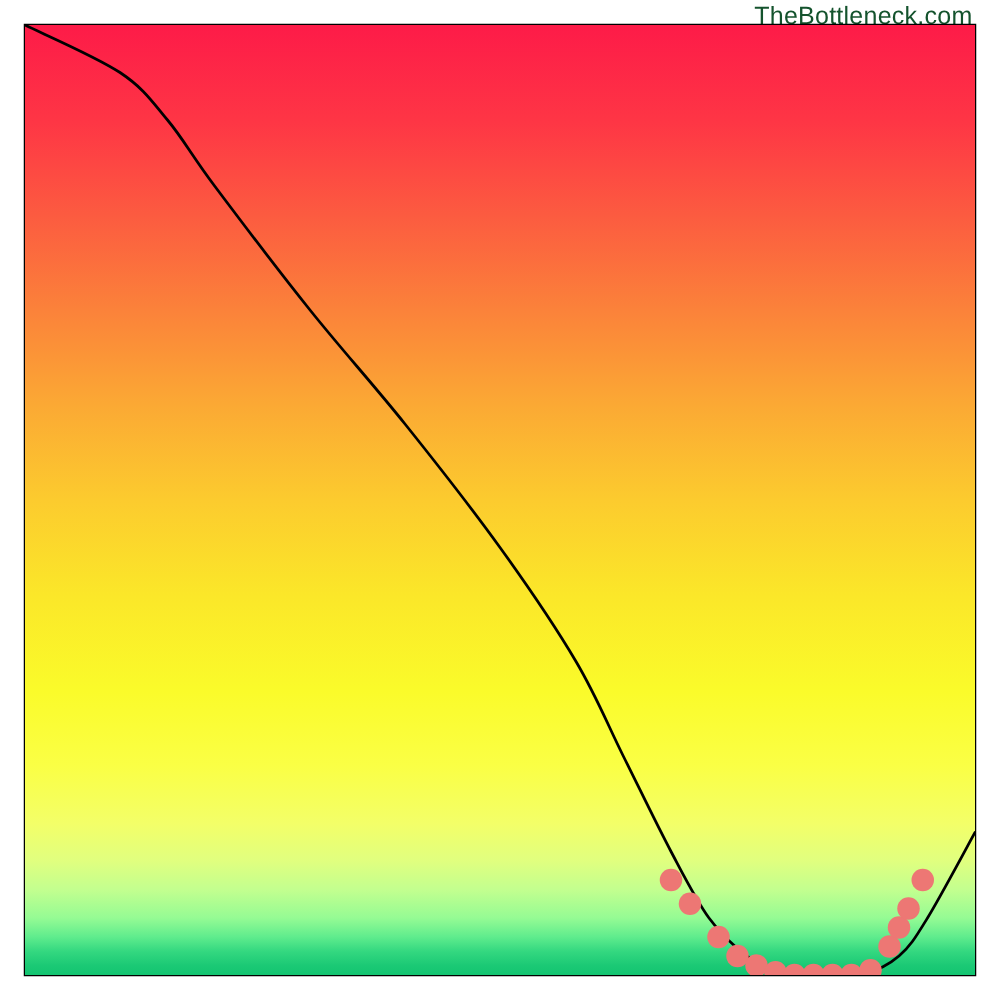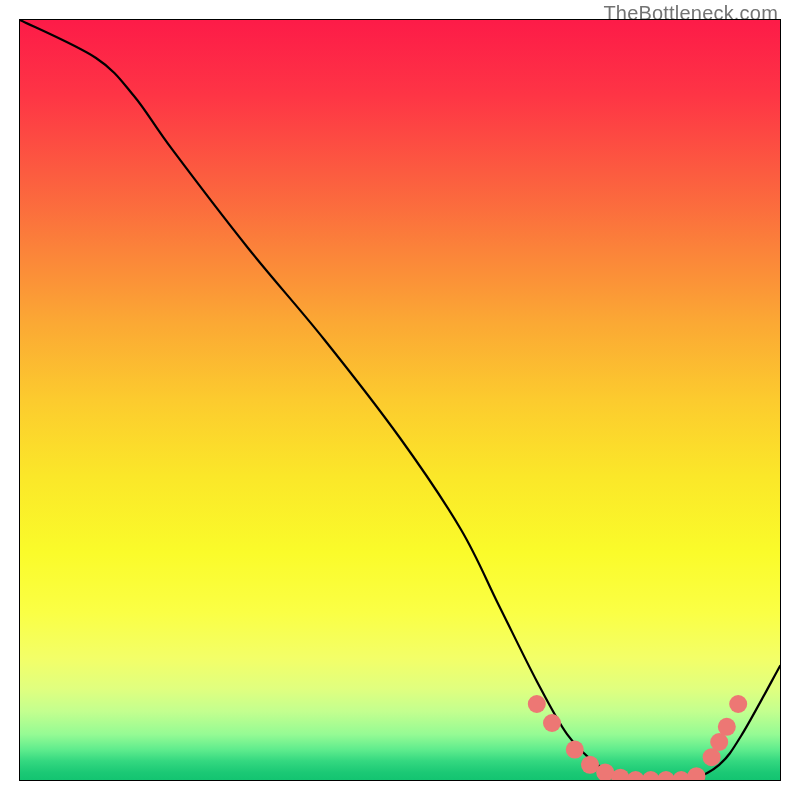--- a/index.html
+++ b/index.html
@@ -29,21 +29,21 @@
     position: absolute;
     inset: 0;
     width: 100%;
     height: 100%;
   }
   .watermark {
     position: absolute;
     top: 2px;
     right: 22px;
     font-size: 20px;
-    color: #737373;
+    color: #14532d;
     font-weight: 500;
     letter-spacing: 0.2px;
   }
 </style>
 </head>
 <body>
 
 <div class="watermark">TheBottleneck.com</div>
 
 <div class="frame">

